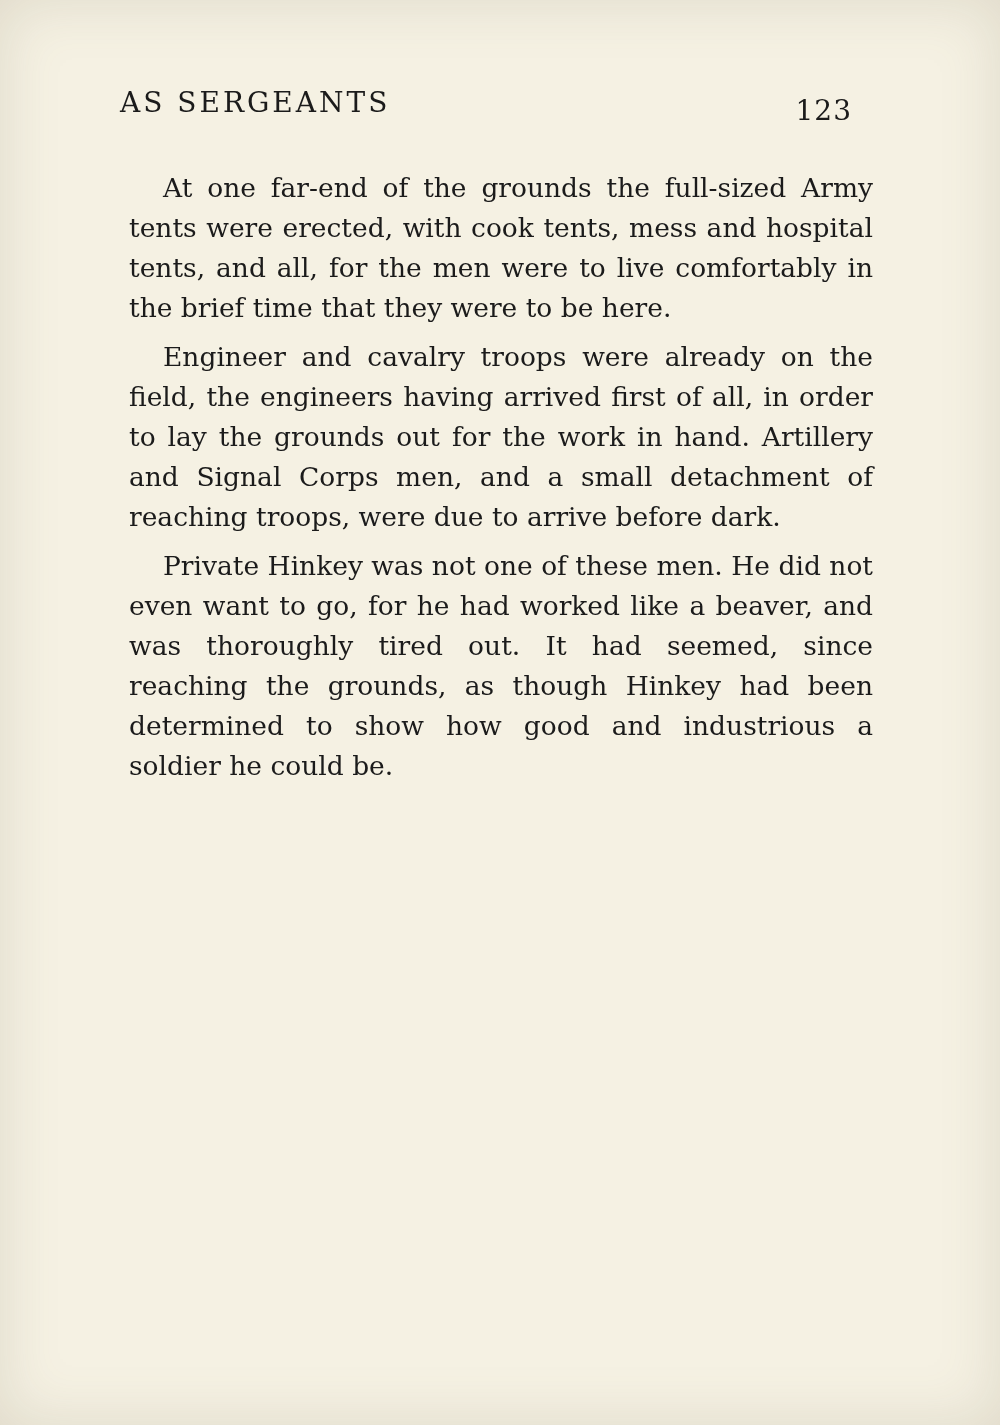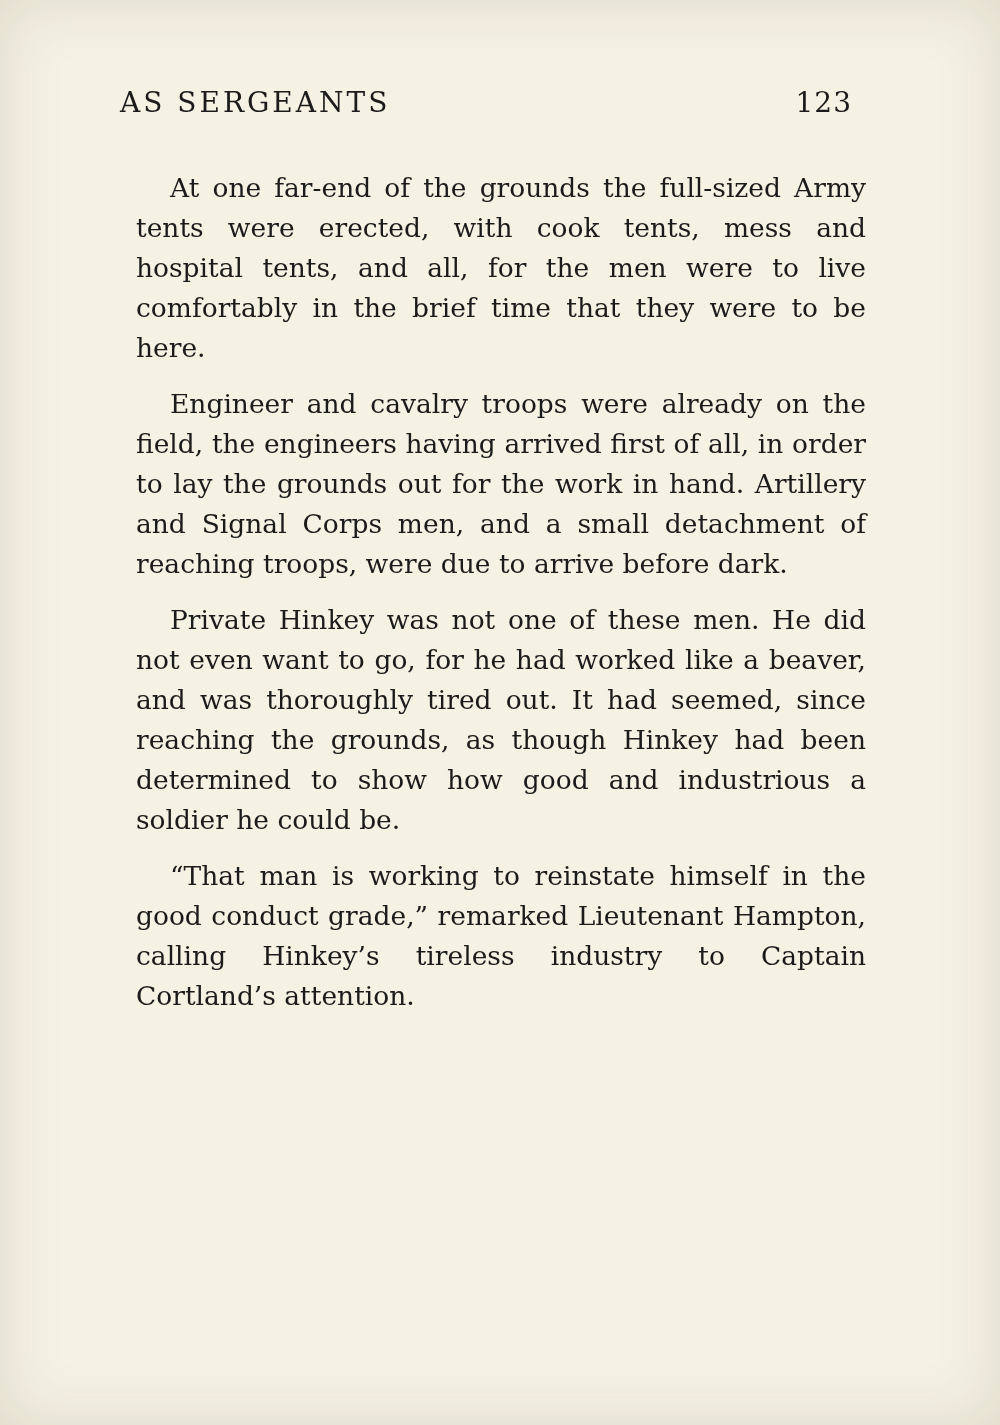--- a/index.html
+++ b/index.html
@@ -38,43 +38,42 @@
   .running-title {
     position: absolute;
     left: 0;
     right: 0;
     text-align: left;
     letter-spacing: 3px;
   }
   .page-number {
     position: absolute;
     right: 28px;
-    top: 0;
+    top: 8px;
   }
   .body-text {
     margin: 42px 118px 0 120px;
     font-size: 26.5px;
     line-height: 40px;
     text-align: justify;
   }
   .body-text p {
-    margin: 16px;
+    margin: 9px;
     text-indent: 34px;
   }
 </style>
 </head>
 <body>
 
 <div class="page">
 
   <div class="header">
     <span class="running-title">AS SERGEANTS</span>
     <span class="page-number">123</span>
   </div>
 
   <div class="body-text">
     <p>At one far-end of the grounds the full-sized Army tents were erected, with cook tents, mess and hospital tents, and all, for the men were to live comfortably in the brief time that they were to be here.</p>
     <p>Engineer and cavalry troops were already on the field, the engineers having arrived first of all, in order to lay the grounds out for the work in hand.  Artillery and Signal Corps men, and a small detachment of reaching troops, were due to arrive before dark.</p>
     <p>Private Hinkey was not one of these men. He did not even want to go, for he had worked like a beaver, and was thoroughly tired out. It had seemed, since reaching the grounds, as though Hinkey had been determined to show how good and industrious a soldier he could be.</p>
-    <p>“That man is working to reinstate himself in the good conduct grade,” remarked Lieutenant Hampton, calling Hinkey’s tireless industry to Captain Cortland’s attention.</p>
   </div>
 
 </div>
 
 </body></html>

